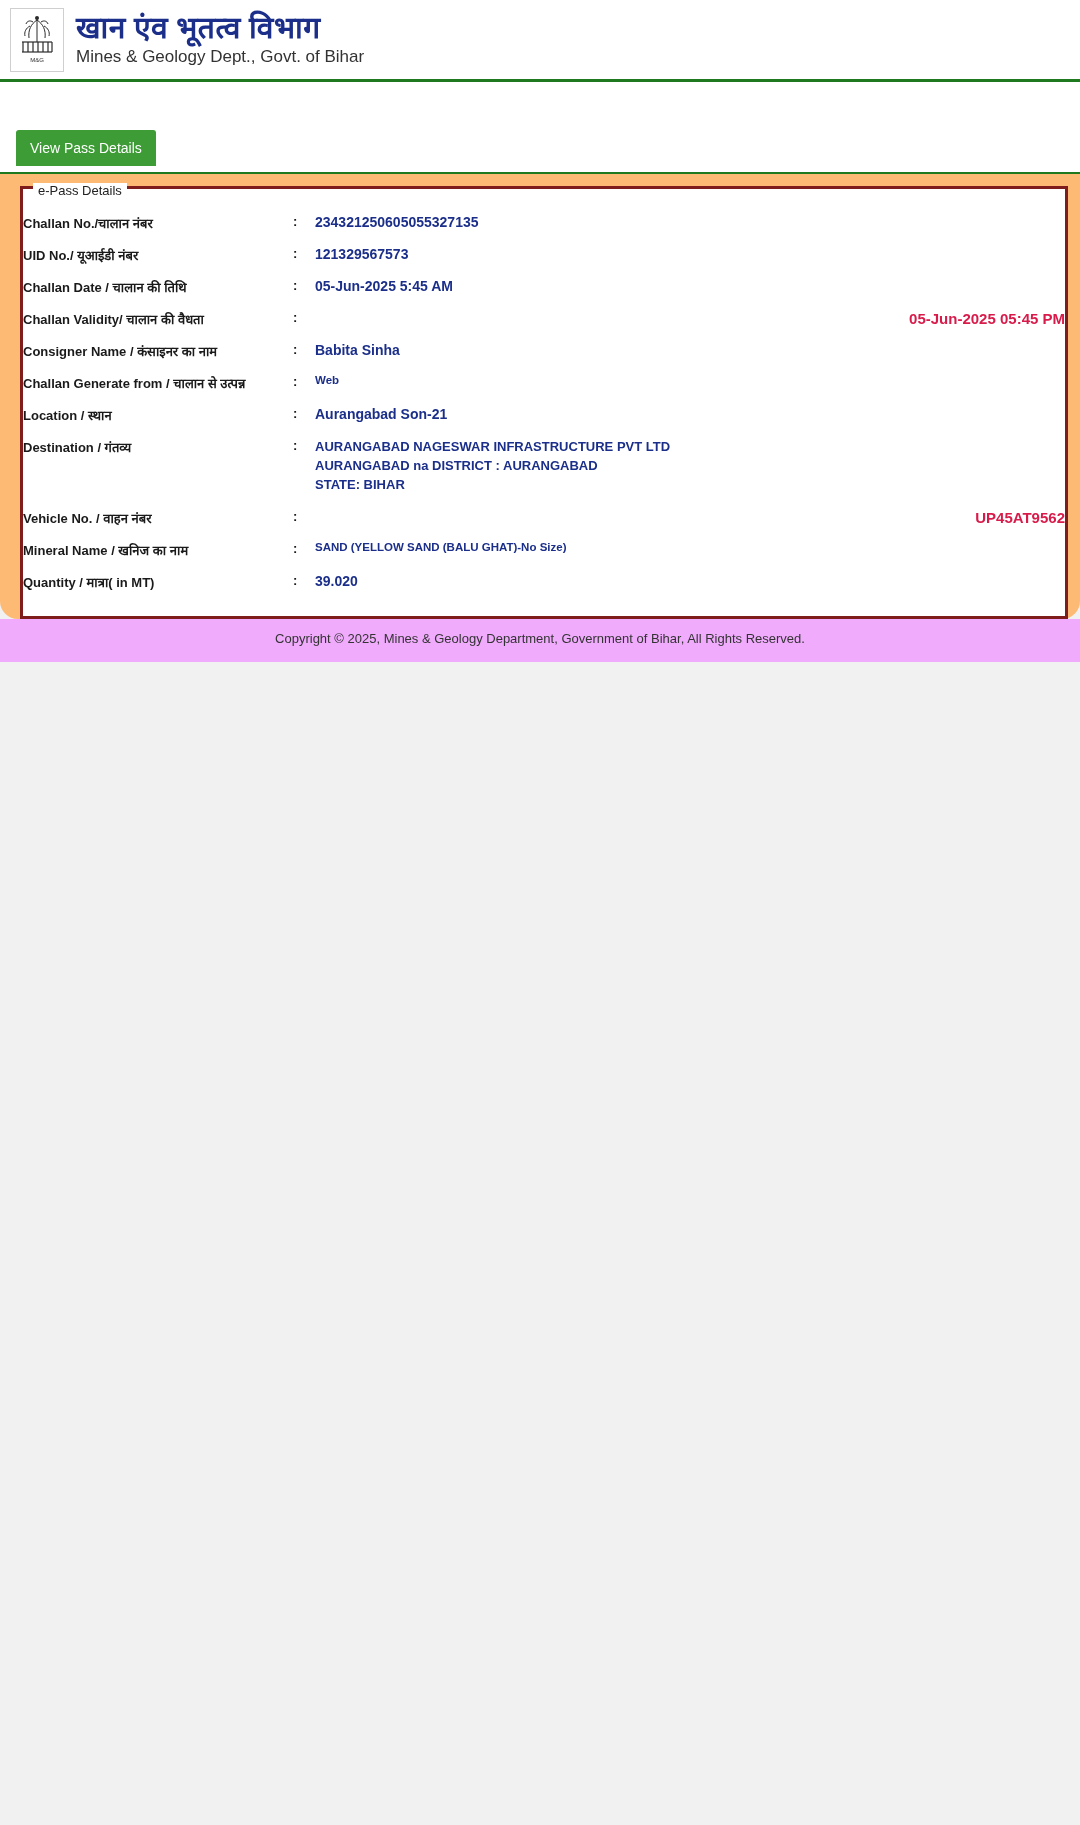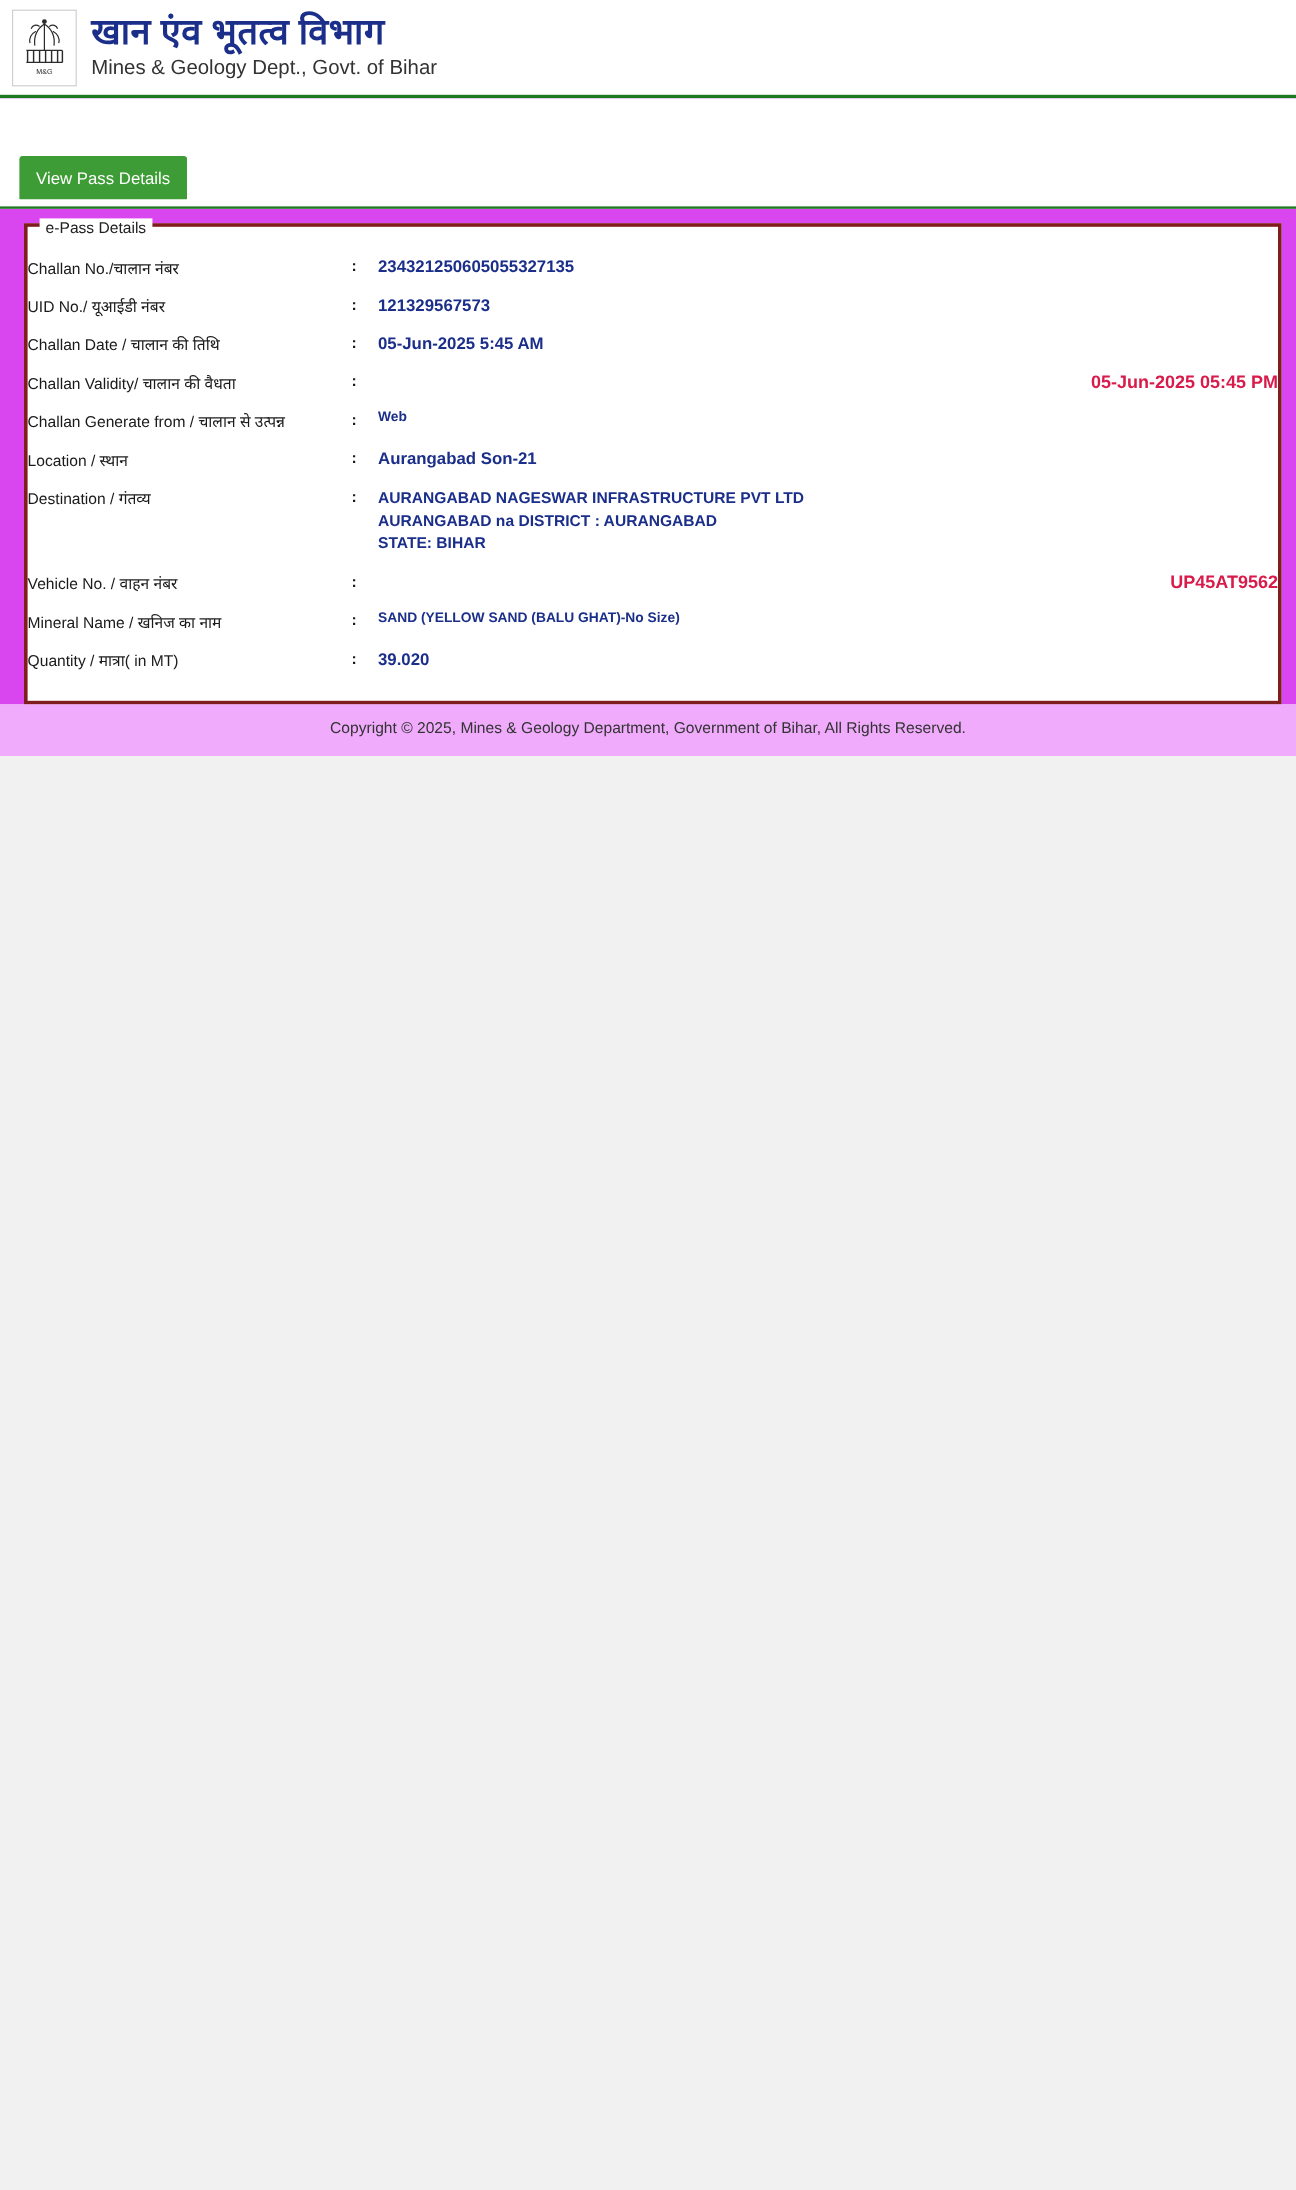--- a/index.html
+++ b/index.html
@@ -51,22 +51,23 @@
     letter-spacing: 0.5px;
   }
   .title-en {
     font-size: 17px;
     color: #333333;
     line-height: 1.3;
     margin-top: 2px;
   }
   
   .content {
-    background: #d946ef;
+    background: #fdba74;
     padding: 0;
+    border-radius: 18px;
   }
   .tabstrip {
     padding: 45px 0 0 16px;
     border-bottom: 2px solid #1f7a1f;
     background: #ffffff;
     height: 45px;
     box-sizing: content-box;
   }
   .tab {
     display: inline-block;
@@ -102,21 +103,21 @@
     width: 100%;
   }
   table.details td {
     vertical-align: top;
     padding: 7px 0;
     font-size: 13px;
   }
   td.label {
     width: 270px;
     padding-left: 42px;
-    font-weight: normal;
+    font-weight: bold;
     color: #1a1a1a;
     font-size: 12.5px;
     white-space: nowrap;
   }
   td.colon {
     width: 22px;
     font-weight: bold;
     color: #1a1a1a;
   }
   td.value {
@@ -207,20 +208,25 @@
             <td class="label">Challan Date / चालान की तिथि</td>
             <td class="colon">:</td>
             <td class="value big">05-Jun-2025 5:45 AM</td>
           </tr>
           <tr>
             <td class="label">Challan Validity/ चालान की वैधता</td>
             <td class="colon">:</td>
             <td class="value red">05-Jun-2025 05:45 PM</td>
           </tr>
           <tr>
+            <td class="label">Consigner Name / कंसाइनर का नाम</td>
+            <td class="colon">:</td>
+            <td class="value big">Babita Sinha</td>
+          </tr>
+          <tr>
             <td class="label">Challan Generate from / चालान से उत्पन्न</td>
             <td class="colon">:</td>
             <td class="value small">Web</td>
           </tr>
           <tr>
             <td class="label">Location / स्थान</td>
             <td class="colon">:</td>
             <td class="value big">Aurangabad Son-21</td>
           </tr>
           <tr>

